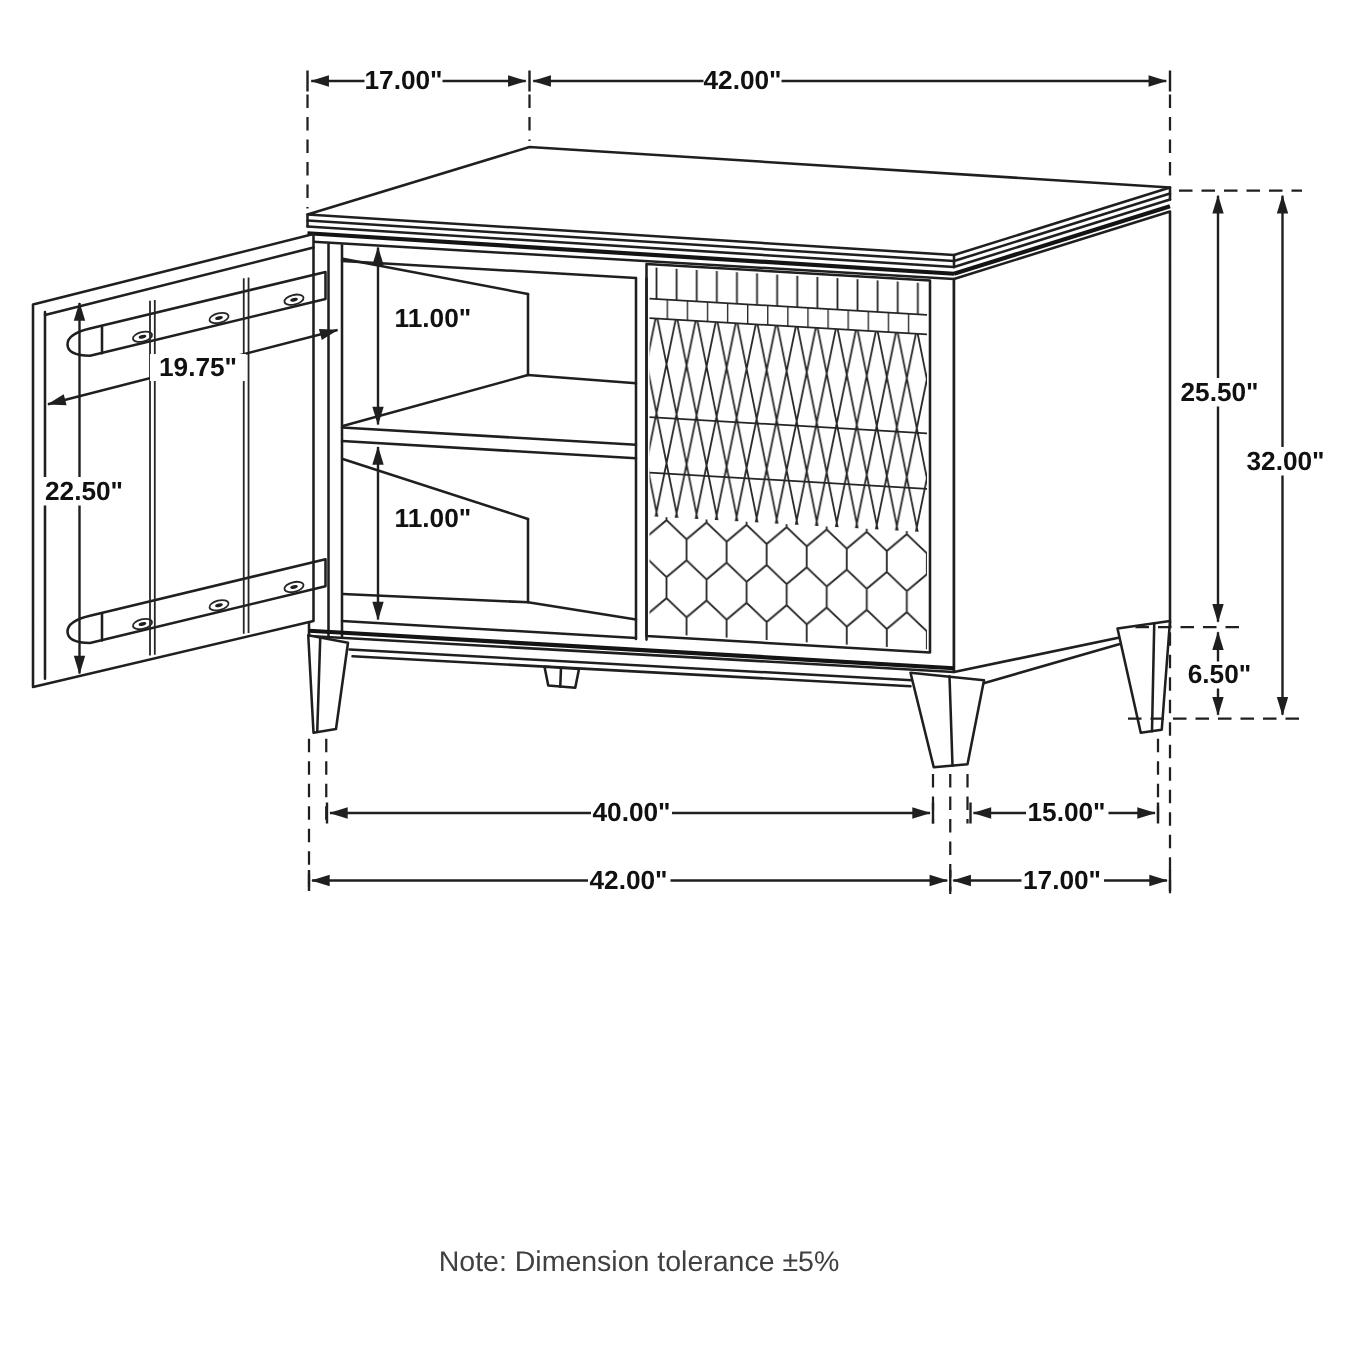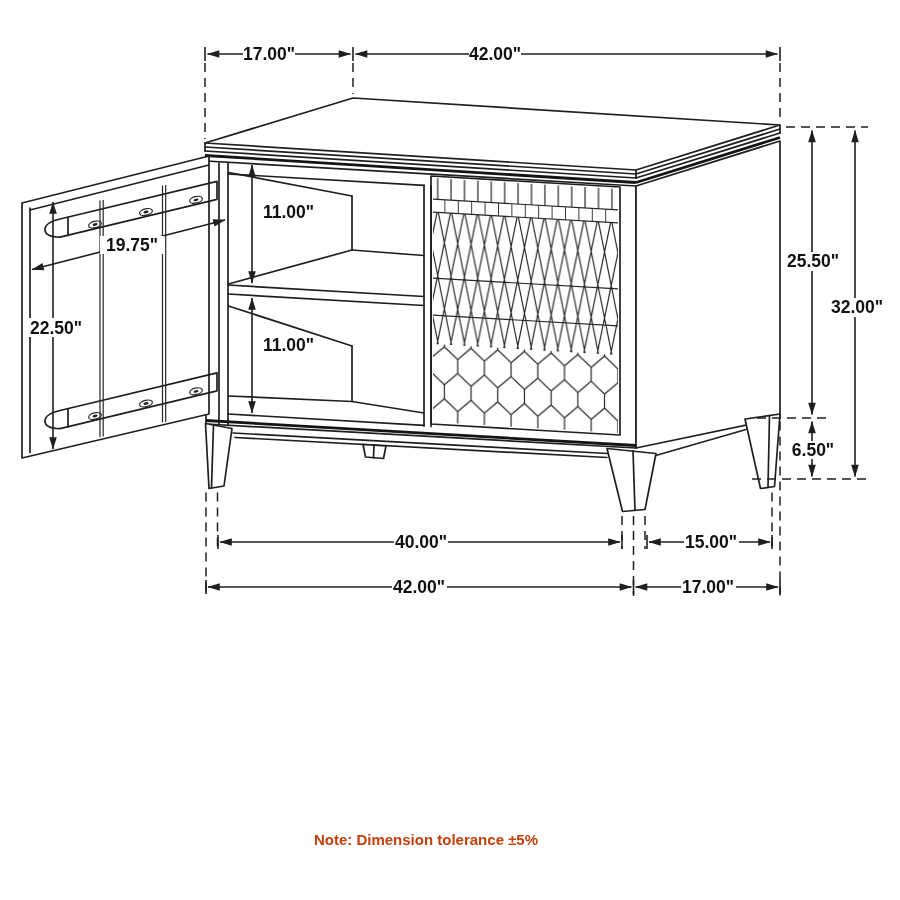--- a/index.html
+++ b/index.html
@@ -1,20 +1,20 @@
 <!DOCTYPE html>
 <html><head>
 <meta charset="utf-8">
 <style>
   html,body{margin:0;padding:0;background:#fff;}
   .stage{position:relative;width:900px;height:900px;background:#fff;overflow:hidden;
          font-family:"Liberation Sans", sans-serif;}
   .drawing{position:absolute;left:0;top:0;}
   .note{position:absolute;left:0;right:48px;top:831px;text-align:center;
-        font-weight:700;font-size:15px;color:#c2410c;}
+        font-weight:400;font-size:19px;color:#404040;}
   svg text{font-family:"Liberation Sans", sans-serif;font-weight:700;
            font-size:17.5px;fill:#111;}
   .ln{stroke:#1f1f1f;stroke-width:1.7;fill:none;stroke-linejoin:round;stroke-linecap:round;}
   .fw{stroke:#1f1f1f;stroke-width:1.7;fill:#fff;stroke-linejoin:round;}
   .thin{stroke:#262626;stroke-width:1.2;fill:none;}
   .thick{stroke:#141414;stroke-width:2.8;fill:none;}
   .dim{stroke:#1f1f1f;stroke-width:1.6;fill:none;}
   .dash{stroke:#1f1f1f;stroke-width:1.5;fill:none;stroke-dasharray:9 6;}
   .bg{fill:#fff;}
 </style>

